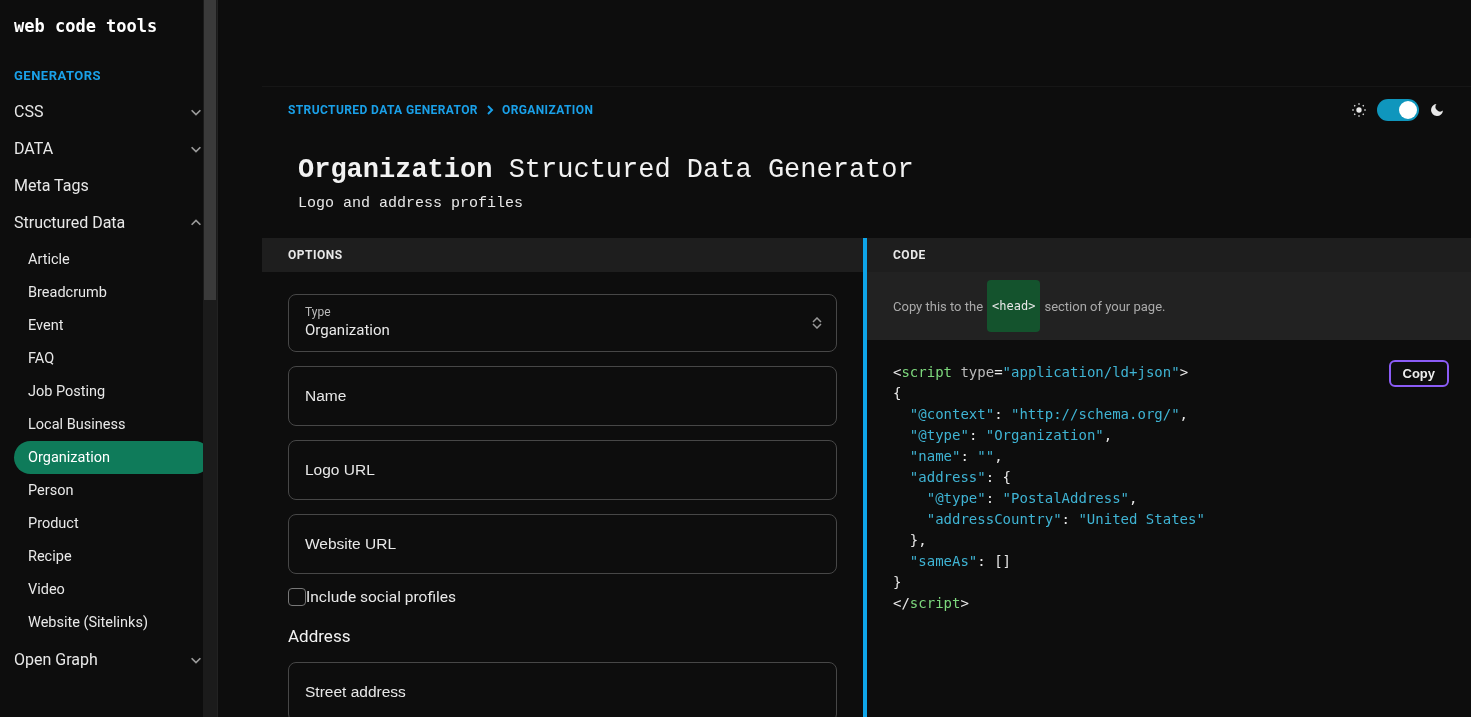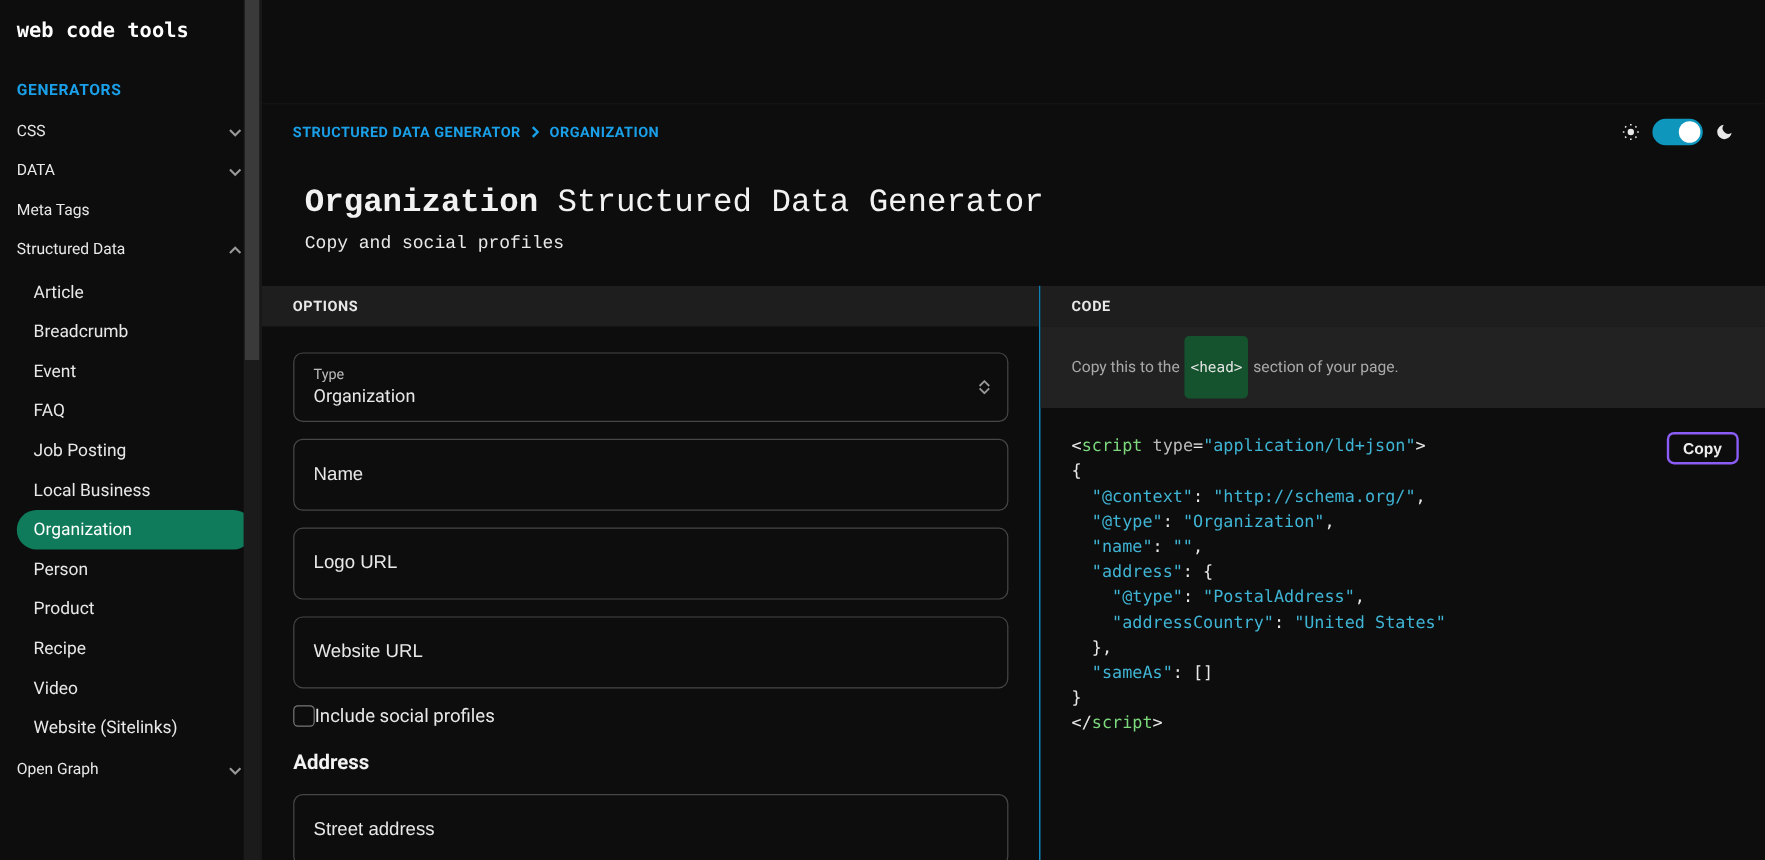--- a/index.html
+++ b/index.html
@@ -41,21 +41,21 @@
     font-size: 13px;
     font-weight: 700;
     letter-spacing: 0.5px;
     padding: 8px 14px 10px 14px;
   }
   .nav-group {
     display: flex;
     justify-content: space-between;
     align-items: center;
     padding: 9px 14px;
-    font-size: 13px;
+    font-size: 16px;
     color: #e8e8e8;
     cursor: pointer;
   }
   .chev { width: 14px; height: 14px; flex-shrink: 0; fill: none; stroke: #999; stroke-width: 2; }
   .nav-sub {
     padding: 2px 0 2px 8px;
   }
   .nav-item {
     display: block;
     padding: 8px 14px;
@@ -78,20 +78,21 @@
     position: absolute; right: 1px; top: 0; width: 12px; height: 300px;
     background: #3a3a3a; border-radius: 0;
   }
 
   
   .main {
     flex: 1;
     display: flex;
     flex-direction: column;
     overflow: hidden;
+    margin-left: 44px;
   }
   .top-spacer {
     height: 86px;
     background: #0d0d0d;
   }
   .topbar {
     display: flex;
     align-items: center;
     justify-content: space-between;
     padding: 12px 26px;
@@ -143,21 +144,21 @@
   .panels {
     display: flex;
     flex: 1;
     overflow: hidden;
   }
   .panel {
     display: flex;
     flex-direction: column;
     overflow: hidden;
   }
-  .panel.options { flex: 1; border-right: 1px solid #0ea5e9; }
+  .panel.options { flex: 1; border-right: 4px solid #0ea5e9; }
   .panel.code { width: 604px; }
   .panel-head {
     background: #1e1e1e;
     padding: 10px 26px;
     font-size: 12px;
     font-weight: 700;
     letter-spacing: 0.5px;
     color: #e8e8e8;
   }
   .panel-sub {
@@ -212,21 +213,21 @@
   .check-row {
     display: flex; align-items: center; 
     font-size: 15.5px; color: #e8e8e8;
     margin-bottom: 20px; margin-top: 4px;
   }
   .checkbox {
     width: 18px; height: 18px; border: 1.5px solid #777; border-radius: 4px;
     cursor: pointer;
   }
   .section-h {
-    font-size: 17px; font-weight: 700; color: #f2f2f2;
+    font-size: 17px; font-weight: 400; color: #f2f2f2;
     margin-bottom: 16px; margin-top: 6px;
   }
   
   .code-wrap {
     position: relative;
     padding: 22px 26px;
     font-family: ui-monospace, "SF Mono", Menlo, Consolas, monospace;
     font-size: 14px;
     line-height: 1.5;
   }
@@ -333,21 +334,21 @@
         <svg class="icon-sm" viewBox="0 0 24 24">
             <path d="M21 12.8A9 9 0 1111.2 3a7 7 0 009.8 9.8z"></path>
           </svg>
       </div>
     </div>
 
     <div class="page-head">
       <h1 class="page-title">
         <b>Organization</b><span> Structured Data Generator</span>
       </h1>
-      <div class="page-sub">Copy and social profiles</div>
+      <div class="page-sub">Logo and address profiles</div>
     </div>
 
     <div class="panels">
 
       <section class="panel options">
         <div class="panel-head">OPTIONS</div>
         <div class="panel-body">
 
           <div class="field select">
             <div class="flabel">Type</div>

